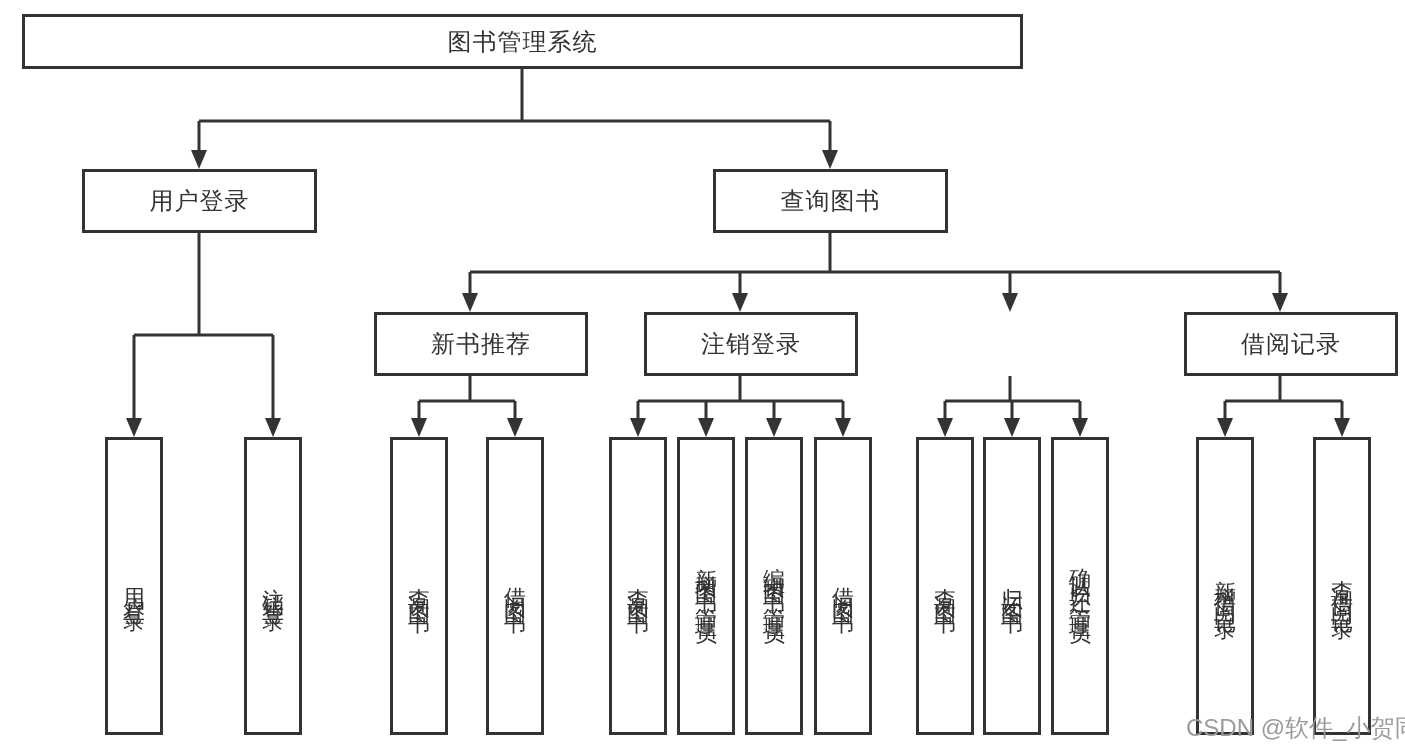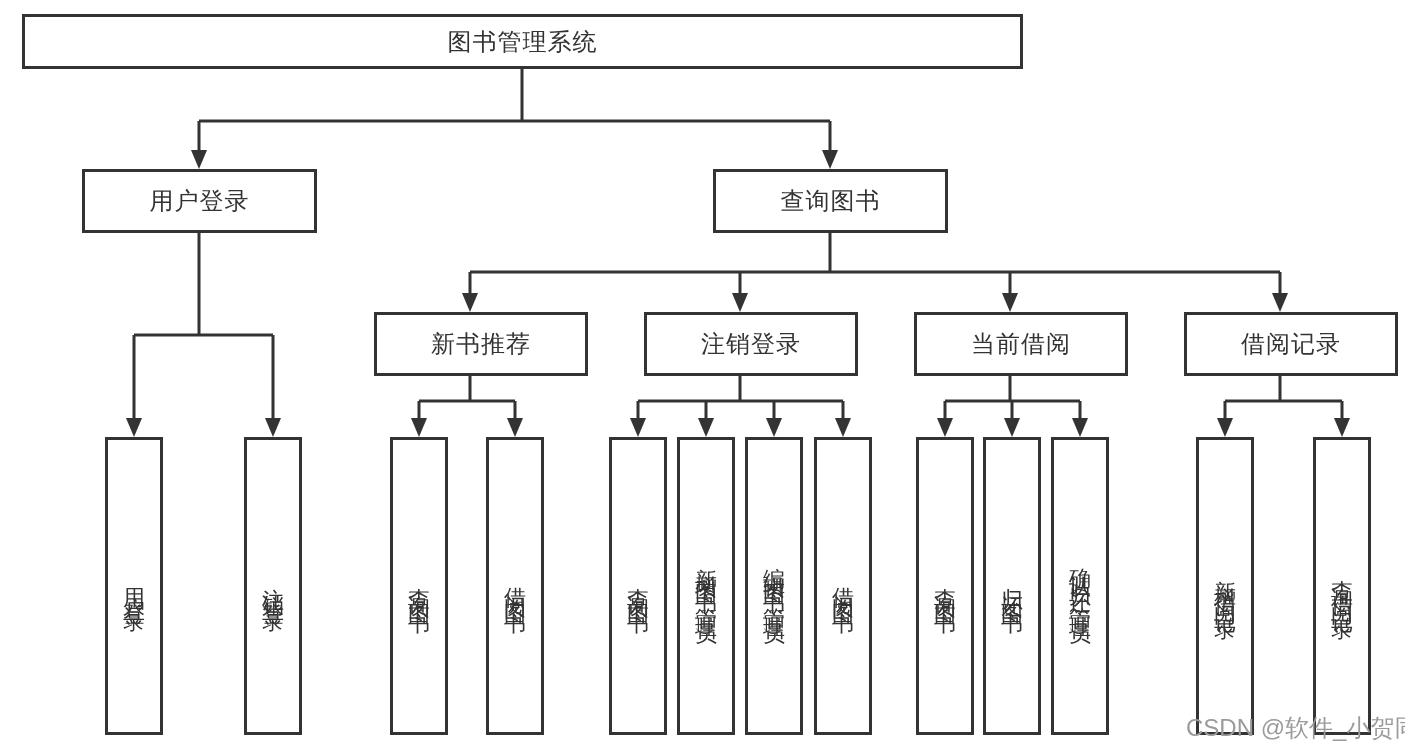--- a/index.html
+++ b/index.html
@@ -72,21 +72,20 @@
     <polygon class="arrowhead" points="1342,437 1334,418 1350,418"></polygon>
   </svg>
 
   <div class="box hbox root-box">图书管理系统</div>
 
   <div class="box hbox lvl2" style="left:82px;">用户登录</div>
   <div class="box hbox lvl2" style="left:713px;">查询图书</div>
 
   <div class="box hbox lvl3" style="left:363px;">新书推荐</div>
   <div class="box hbox lvl3" style="left:633px;">注销登录</div>
-  <div class="box hbox lvl3" style="left:903px;">当前借阅</div>
   <div class="box hbox lvl3" style="left:1173px;">借阅记录</div>
 
   <div class="box leaf" style="left:105px;">
     <span class="vtext">用户登录</span>
   </div>
   <div class="box leaf" style="left:244px;">
     <span class="vtext">注销登录</span>
   </div>
 
   <div class="box leaf" style="left:390px;">

